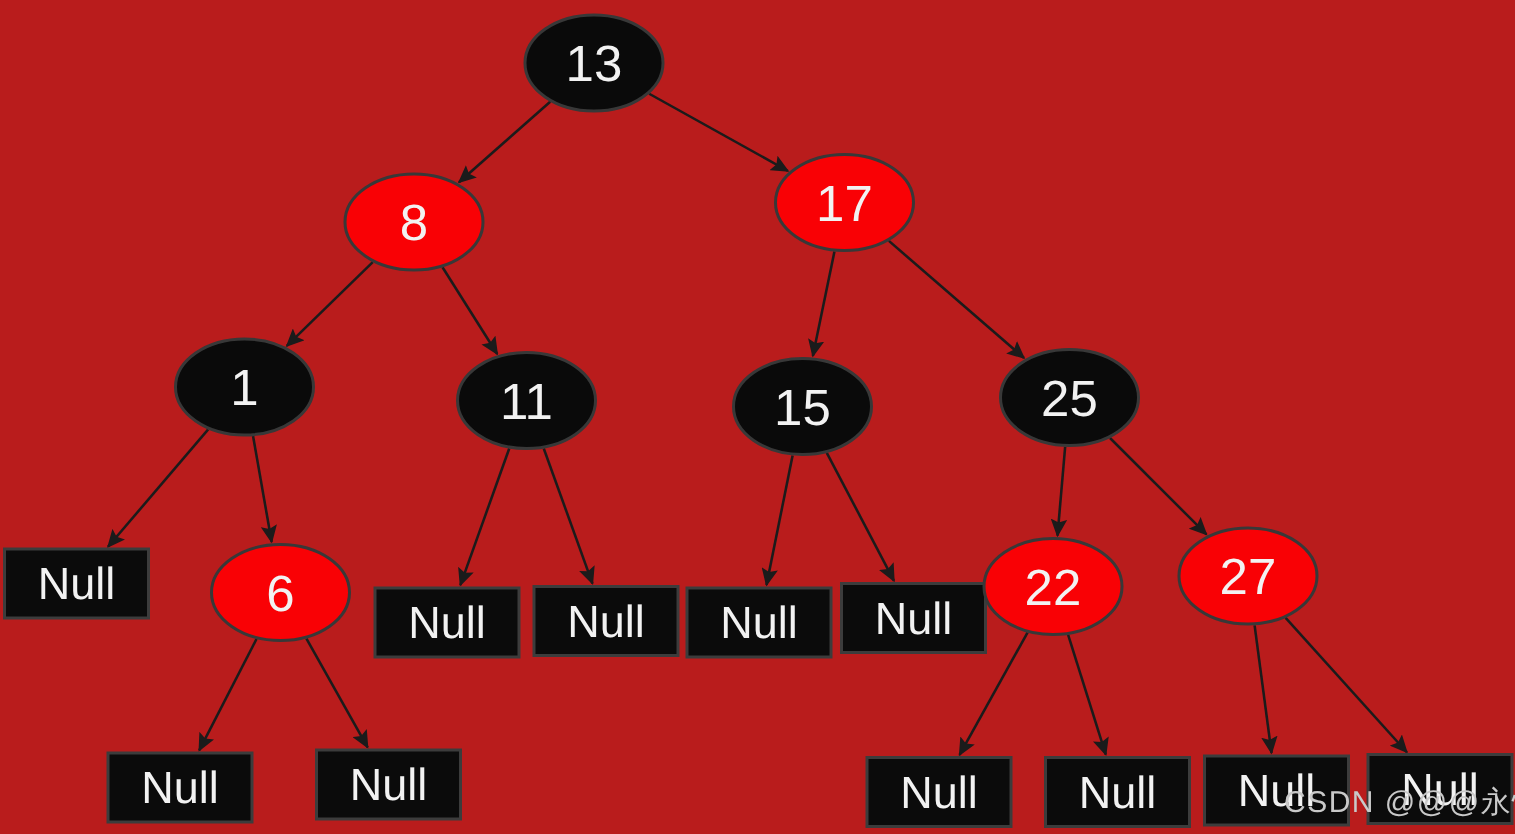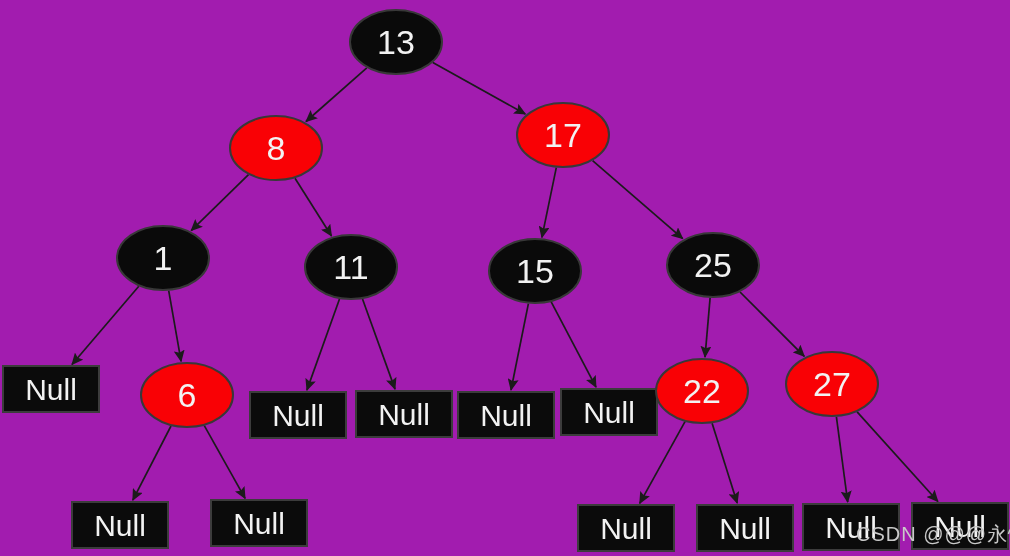--- a/index.html
+++ b/index.html
@@ -4,21 +4,21 @@
 <style>
   html, body {
     margin: 0;
     padding: 0;
     background: #ffffff;
   }
   .stage {
     position: relative;
     width: 1010px;
     height: 556px;
-    background: #a21caf;
+    background: #b91c1c;
     overflow: hidden;
     font-family: "Liberation Sans", "DejaVu Sans", sans-serif;
   }
   .stage svg {
     position: absolute;
     left: 0;
     top: 0;
   }
   .node-text {
     font-family: "Liberation Sans", "DejaVu Sans", sans-serif;

